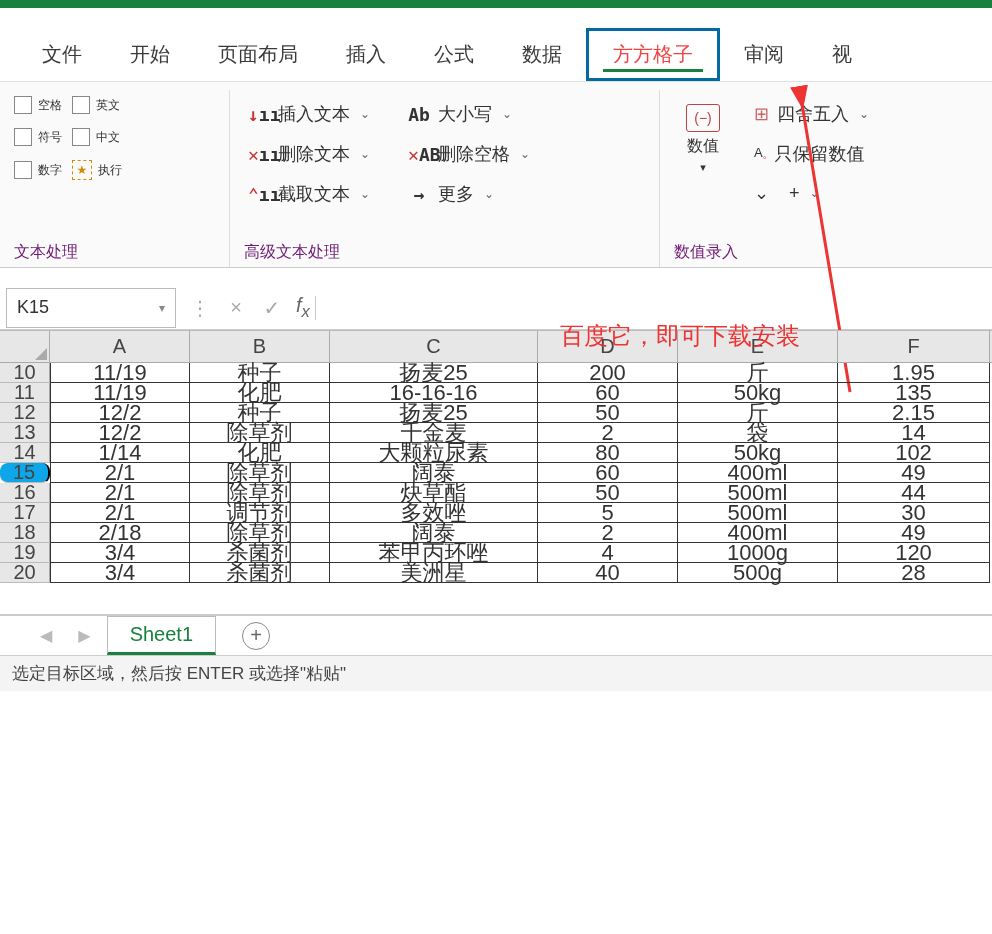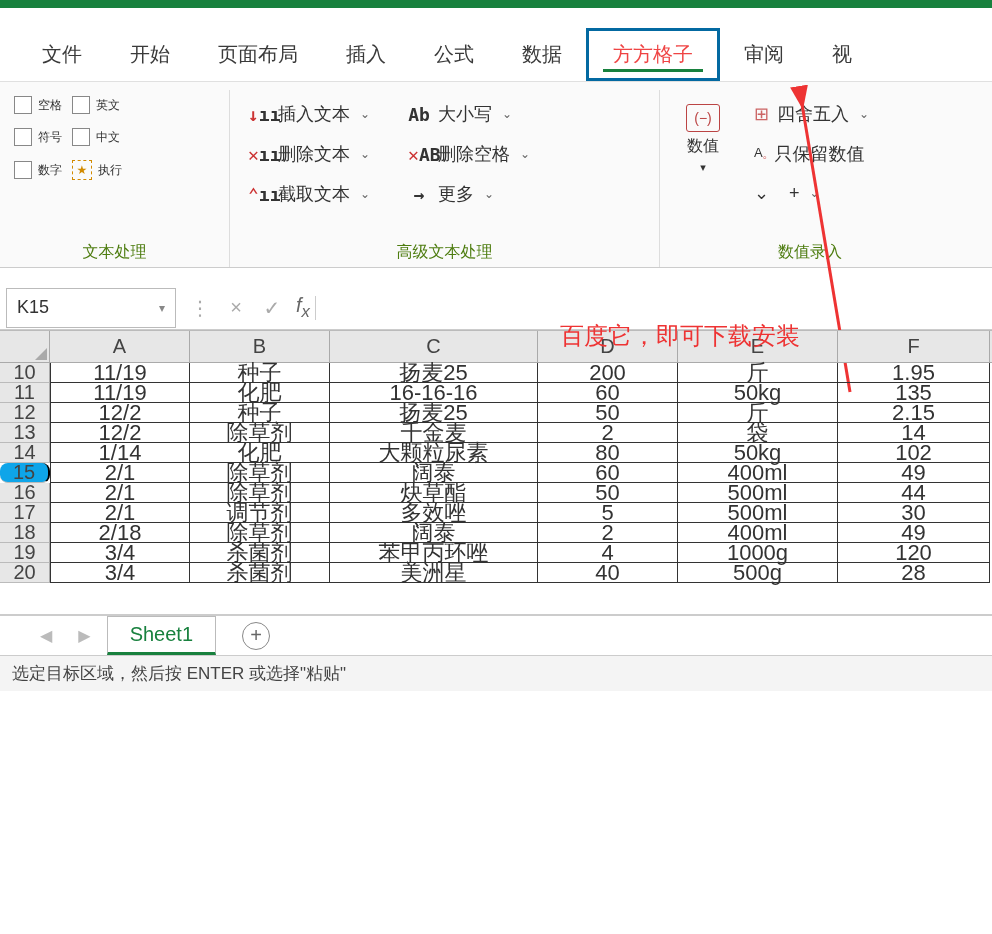--- a/index.html
+++ b/index.html
@@ -10,21 +10,21 @@
 
 
 .tabs { display: flex; align-items: center; height: 54px; padding-left: 18px; background: #fff; border-bottom: 1px solid #e0e0e0; gap: 0; margin-top: 20px; }
 .tab { padding: 10px 24px; font-size: 20px; color: #3a3a3a; cursor: pointer; position: relative; }
 .tab.active { border: 3px solid #0369a1; color: #ef4444; font-weight: 500; }
 .tab.active::after { content:""; position:absolute; left:14px; right:14px; bottom:6px; height:3px; background:#18813e; }
 
 
 .ribbon { display: flex; background: #fafafa; border-bottom: 1px solid #ccc; height: 186px; padding-top: 8px; position: relative; }
 .rgroup { border-right: 1px solid #ddd; padding: 6px 14px 0 14px; display: flex; flex-direction: column; justify-content: space-between; }
-.grouplabel { text-align: center; font-size: 16px; color: #4d7c0f; padding: 6px 0 4px 0; }
+.grouplabel { font-size: 16px; color: #701a75; padding: 6px 0 4px 0; }
 .checkrows { display: flex; flex-direction: column; gap: 14px; }
 .chkrow { display: flex; gap: 10px; }
 .chk { display: flex; align-items: center; gap: 6px; font-size: 12px; text-align: right; }
 .chkbox { width: 18px; height: 18px; border: 1.5px solid #888; background:#fff; }
 .starbox { width: 20px; height: 20px; border: 1.5px dashed #d28a00; display:flex; align-items:center; justify-content:center; }
 .starbox::after { content:"★"; color:#d28a00; font-size:12px; }
 
 .vstack { display:flex; flex-direction:column; gap:12px; }
 .rbtn { display:flex; align-items:center; gap:8px; font-size:18px; color:#333; cursor:pointer; padding:2px 4px; }
 .rbtn .caret { font-size:12px; color:#666; margin-left:2px; }

